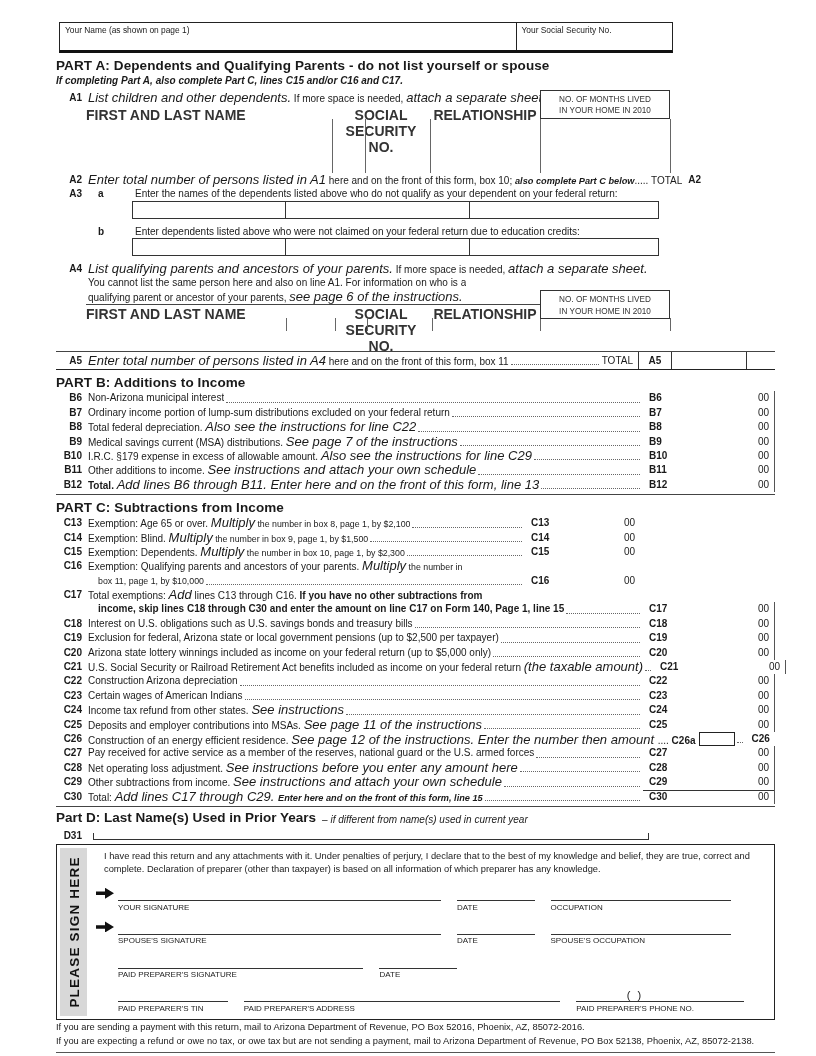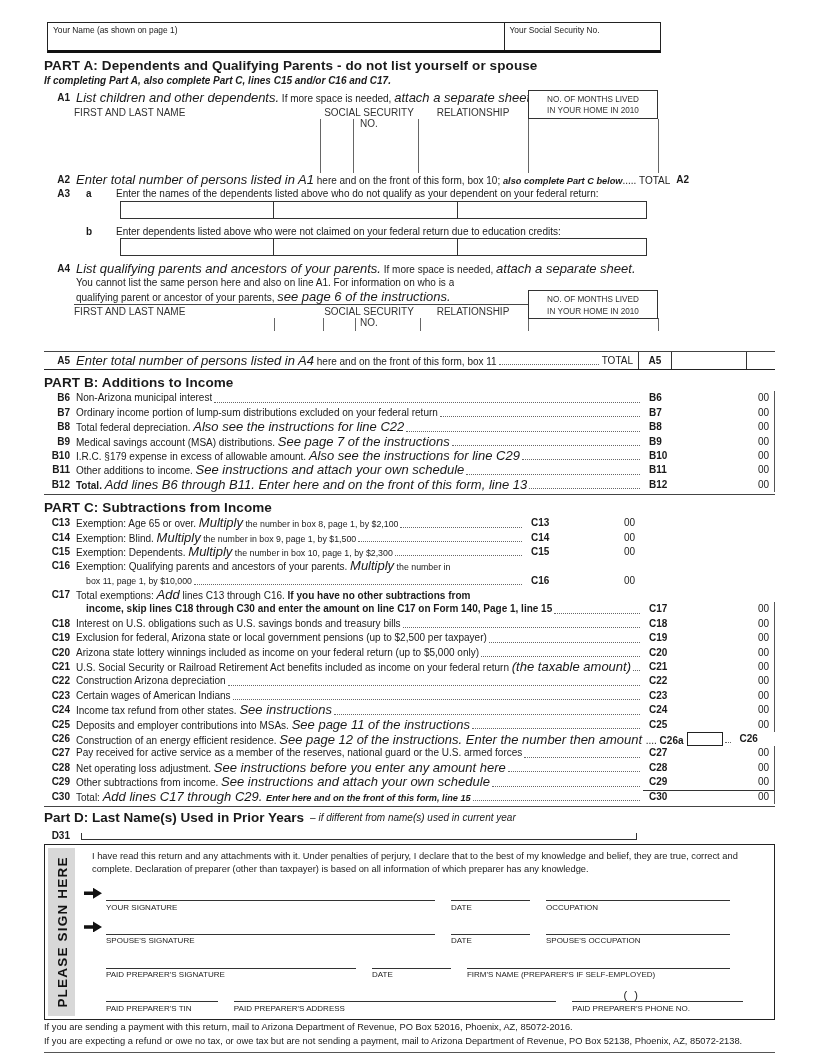--- a/index.html
+++ b/index.html
@@ -1,18 +1,18 @@
 <!DOCTYPE html>
 <html><head>
 <meta charset="utf-8">
 <style>
   html,body { margin:0; padding:0; background:#fff; }
   body { font-family:"Liberation Sans", sans-serif; color:#1a1a1a; }
   .page { position:relative; width:816px; height:1056px; overflow:hidden;
-          padding:22px 41px 0 44px; box-sizing:border-box; font-size:10px; }
+          padding:22px 41px 0 56px; box-sizing:border-box; font-size:10px; }
 
   
   .namebox { display:flex; margin-left:3px; width:612px; height:27px;
              border:1.2px solid #222; border-bottom:3px solid #111; }
   .namebox .cell { padding:2px 5px; font-size:8.4px; color:#222; }
   .namebox .cell.n { width:72.8%; }
   .namebox .cell.s { flex:1; border-left:1.2px solid #222; }
 
   .ptitle { font-size:13.5px; font-weight:bold; padding:5px 0 1px 0; letter-spacing:0.1px; }
   .rule-top { border-top:1px solid #444; margin-top:2px; }
@@ -42,53 +42,53 @@
   .ind { margin-left:10px; }
   .inlinebox { display:inline-block; width:34px; height:12px; border:1.5px solid #222;
                vertical-align:-2px; margin-left:3px; }
 
   
   .a1block, .a4block { position:relative; }
   .a1line { height:15px; display:flex; }
   .a1line > span { line-height:15px; white-space:nowrap; }
   .a4line { height:14px; display:flex; }
   .a4line > span { line-height:14px; white-space:nowrap; }
-  .dthead { position:relative; height:14px; font-size:10px; color:#333; }
+  .dthead { position:relative; height:14px; font-size:14px; color:#333;font-weight:bold; }
   .dthead span { position:absolute; top:2px; }
   .dthead .ctr { text-align:center; }
   .hrule { position:absolute; top:0; height:0; border-top:1px solid #444; }
   .dtbody { position:relative; }
   .v { position:absolute; top:0; bottom:0; width:1px; background:#666; }
   .monthsbox { position:absolute; left:484px; width:130px; height:29px; box-sizing:border-box;
                border:1px solid #333; background:#fff; text-align:center; font-size:8.2px;
                color:#333; padding-top:3px; line-height:1.4; z-index:2; }
 
   .a3label { display:flex; height:13.5px; }
   .a3label > span { line-height:13.5px; }
   .sublet { font-weight:bold; margin-left:10px; width:14px; flex:none; }
-  .a3text { margin-left:16px; }
+  .a3text { margin-left:23px; }
   .a3box { margin-left:76px; width:525px; height:16px; border:1px solid #333; display:flex;
            margin-bottom:6px; }
   .a3box .cell { height:100%; box-sizing:border-box; }
   .a3box .c1 { width:29%; }
   .a3box .c2 { width:35%; border-left:1px solid #333; }
   .a3box .c3 { flex:1; border-left:1px solid #333; }
 
   .a5row { display:flex; align-items:stretch; height:17px; border-top:1px solid #444;
            border-bottom:1.6px solid #222;margin-top:20px; }
   .a5row > span { line-height:17px; white-space:nowrap; }
   .a5row .dots { margin-bottom:4px; }
   .totaltext { margin-right:5px; }
   .a5cell { width:32px; text-align:center; font-weight:bold;
             border-left:1px solid #333; border-right:1px solid #333; flex:none; }
   .a5box { width:74px; border-right:1px solid #333; flex:none; }
   .a5sp { width:28px; flex:none; }
 
   
-  .dhead { display:flex; align-items:center; padding:3px 0 2px 0; }
+  .dhead { display:flex; align-items:flex-end; padding:3px 0 2px 0; }
   .dtitle { font-size:13.5px; font-weight:bold; }
   .dsub { font-size:10px; font-style:italic; margin-left:6px; }
   .d31row { display:flex; align-items:flex-end; height:14px; }
   .d31line { width:554px; height:6px; margin-left:5px; margin-bottom:1px;
              border-left:1px solid #333; border-right:1px solid #333; border-bottom:1.2px solid #333; }
 
   
   .sigbox { border:1.6px solid #222; display:flex; height:174px; margin-top:3px; }
   .sigstrip { width:27px; background:#d8d8d8; margin:3px; position:relative; flex:none; }
   .sigstrip span { position:absolute; left:50%; top:50%;
@@ -240,21 +240,21 @@
       </div>
       <div class="frow">
         <span class="rownum">B8</span>
         <span class="rowtext"><span class="seg-n">Total federal depreciation.  </span><span class="seg-i">Also see the instructions for line C22 </span></span>
         <span class="dots"></span>
         <span class="linecode">B8</span>
         <span class="amount">00</span>
       </div>
       <div class="frow">
         <span class="rownum">B9</span>
-        <span class="rowtext"><span class="seg-n">Medical savings account (MSA) distributions.  </span><span class="seg-i">See page 7 of the instructions </span></span>
+        <span class="rowtext"><span class="seg-n">Medical savings current (MSA) distributions.  </span><span class="seg-i">See page 7 of the instructions </span></span>
         <span class="dots"></span>
         <span class="linecode">B9</span>
         <span class="amount">00</span>
       </div>
       <div class="frow">
         <span class="rownum">B10</span>
         <span class="rowtext"><span class="seg-n">I.R.C. §179 expense in excess of allowable amount.  </span><span class="seg-i">Also see the instructions for line C29 </span></span>
         <span class="dots"></span>
         <span class="linecode">B10</span>
         <span class="amount">00</span>
@@ -473,24 +473,20 @@
           </div>
           <div class="sigrow">
             <div class="sigfield" style="width: 38%;">
               <div class="sigline"></div>
               <div class="siglabel">PAID PREPARER'S SIGNATURE</div>
             </div>
             <div class="sigfield" style="width: 12%;">
               <div class="sigline"></div>
               <div class="siglabel">DATE</div>
             </div>
-            <div class="sigfield" style="width: 40%;">
-              <div class="sigline"></div>
-              <div class="siglabel">FIRM'S NAME (PREPARER'S IF SELF-EMPLOYED)</div>
-            </div>
           </div>
           <div class="sigrow">
             <div class="sigfield" style="width: 17%;">
               <div class="sigline"></div>
               <div class="siglabel">PAID PREPARER'S TIN</div>
             </div>
             <div class="sigfield" style="width: 49%;">
               <div class="sigline"></div>
               <div class="siglabel">PAID PREPARER'S ADDRESS</div>
             </div>

